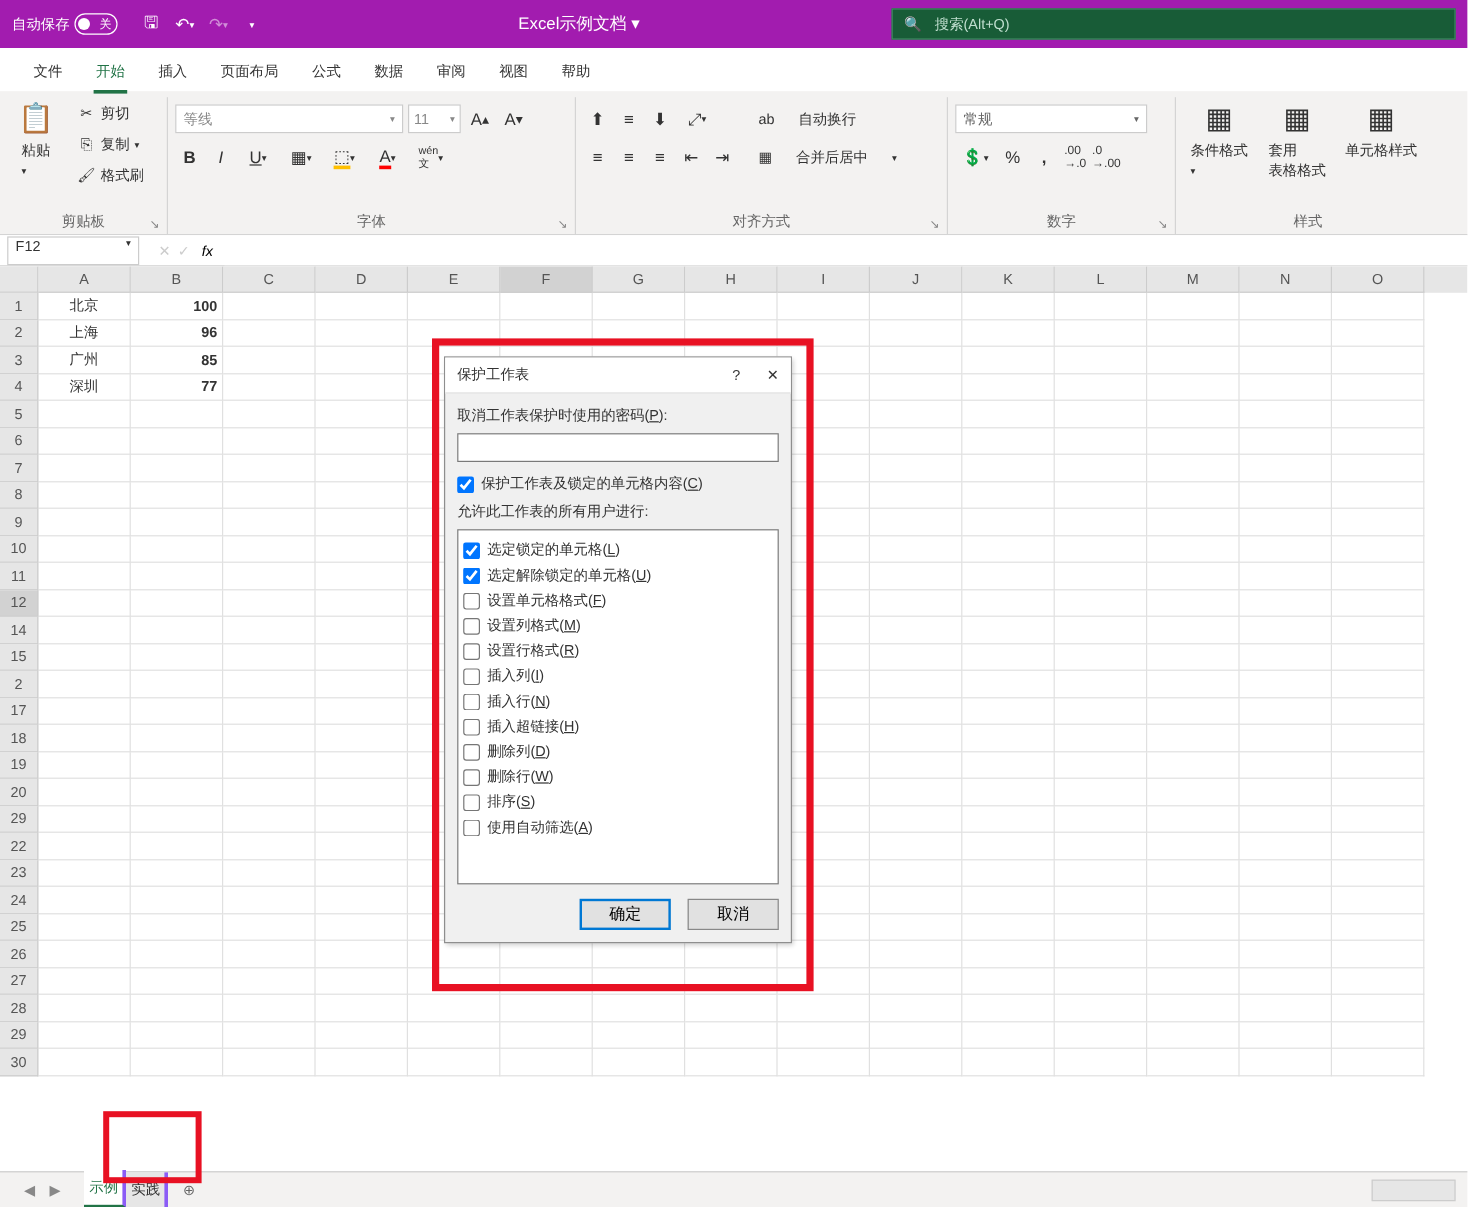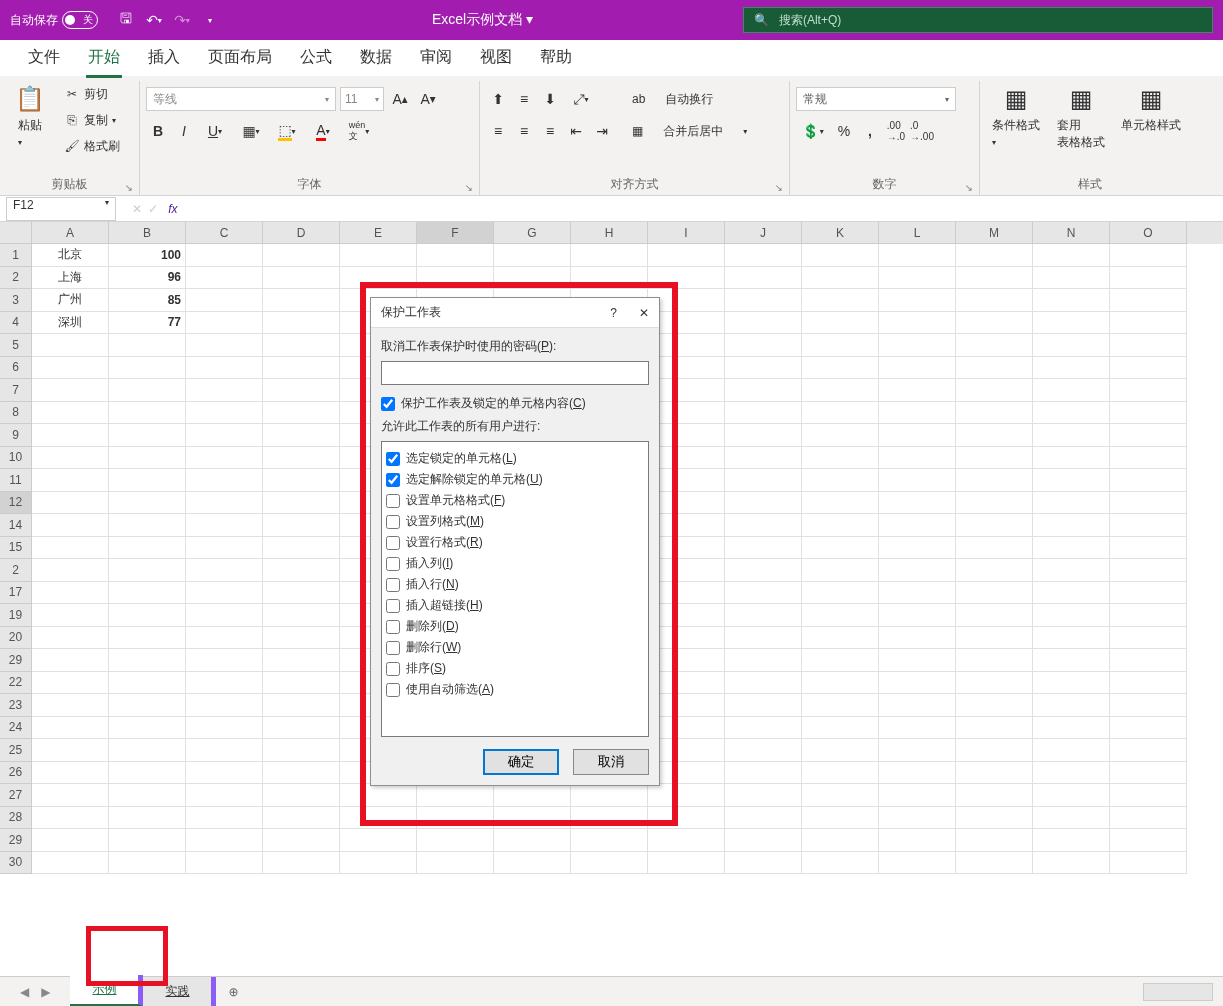--- a/index.html
+++ b/index.html
@@ -12,21 +12,21 @@
 .toggle { width: 36px; height: 18px; border: 1px solid #fff; border-radius: 10px; display: flex; align-items: center; justify-content: flex-end; padding: 0 4px 0 2px; font-size: 10px; position: relative; }
 .toggle::before { content: ''; width: 10px; height: 10px; background: #fff; border-radius: 50%; position: absolute; left: 2px; }
 .tb-icon { width: 24px; height: 24px; display: flex; align-items: center; justify-content: center; cursor: pointer; font-size: 14px; }
 .tb-sep { margin: 0 4px; }
 .title-center { flex: 1; text-align: center; font-size: 14px; }
 .title-search { width: 470px; height: 26px; background: #185c37; border: 1px solid #3d8a5f; display: flex; align-items: center; padding: 0 10px; margin-right: 10px; color: #c0dfcf; }
 .title-search .search-icon { margin-right: 10px; }
 
 
 .ribbon-tabs { height: 36px; background: #fff; display: flex; align-items: flex-end; padding-left: 14px; border-bottom: none; }
-.ribbon-tab { padding: 8px 14px; font-size: 16px; cursor: pointer; }
+.ribbon-tab { padding: 8px 14px; font-size: 12px; cursor: pointer; }
 .ribbon-tab.active { color: #217346; position: relative; font-weight: 500; }
 .ribbon-tab.active::after { content: ''; position: absolute; bottom: -2px; left: 12px; right: 12px; height: 3px; background: #217346; }
 
 
 .ribbon { height: 120px; background: #f3f2f1; border-bottom: 1px solid #d4d4d4; display: flex; padding-top:5px;}
 .ribbon-group { border-right: 1px solid #d4d4d4; display: flex; flex-direction: column; padding: 0 6px; }
 .group-body { flex: 1; display: flex; align-items: flex-start; gap: 6px; padding-top: 2px; }
 .group-label { height: 22px; display: flex; align-items: center; justify-content: center; font-size: 12px; color: #666; position: relative; }
 .group-launcher { position: absolute; right: 0; bottom: 2px; font-size: 10px; color: #888; cursor: pointer; }
 .big-btn { display: flex; flex-direction: column; align-items: center; width: 48px; cursor: pointer; }
@@ -41,21 +41,21 @@
 .icon-row { display: flex; gap: 2px; }
 .icon-btn { width: 24px; height: 24px; display: flex; align-items: center; justify-content: center; cursor: pointer; font-size: 14px; }
 .icon-btn.wide { width: 34px; }
 .number-select { width: 160px; height: 24px; border: 1px solid #ccc; background: #fff; display: flex; align-items: center; padding: 0 6px; justify-content: space-between; color: #666;}
 .merge-btn { display: flex; align-items: center; gap: 20px; padding: 0 6px; height:24px; cursor:pointer;}
 
 
 .formula-bar { height: 26px; border-bottom: 1px solid #d4d4d4; display: flex; align-items: center; background: #fff; }
 .name-box { width: 110px; height: 24px; border: 1px solid #ccc; margin: 0 6px; display: flex; align-items: flex-start; padding: 0 6px; justify-content: space-between; }
 .fx-btns { display: flex; gap: 6px; padding: 0 10px; color: #ccc; }
-.fx-label { font-style: italic; color: #4c1d95; padding-right: 10px; }
+.fx-label { font-style: italic; color: #000000; padding-right: 10px; }
 .formula-input { flex: 1; height: 24px; border: none; padding: 0 6px; }
 
 
 .grid-wrap { position: absolute; top: 222px; left: 0; right: 0; bottom: 30px; overflow: hidden; }
 .col-headers { display: flex; height: 22px; background: #e6e6e6; }
 .corner { width: 32px; border-right: 1px solid #ccc; border-bottom: 1px solid #ccc; background: #e6e6e6; }
 .col-h { flex: 0 0 77px; border-right: 1px solid #ccc; border-bottom: 1px solid #ccc; display: flex; align-items: center; justify-content: center; color: #555; background: #e6e6e6;}
 .col-h.sel { background: #d2d2d2; }
 .rows { }
 .row { display: flex; height: 22.5px; }
@@ -63,21 +63,21 @@
 .row-h.sel { background: #d2d2d2; }
 .cell { flex: 0 0 77px; border-right: 1px solid #e0e0e0; border-bottom: 1px solid #e0e0e0; padding: 0 4px; display: flex; align-items: center; }
 .cell.center { justify-content: center; font-weight: normal;}
 .cell.right { justify-content: flex-end; font-weight: bold;}
 .cell.selected { outline: 2px solid #217346; outline-offset: -1px; }
 
 
 .sheet-bar { position: absolute; bottom: 0; left: 0; right: 0; height: 30px; background: #f3f2f1; border-top: 1px solid #ccc; display: flex; align-items: center; }
 .sheet-nav { display: flex; gap: 12px; padding: 0 20px; color: #888; }
 .sheet-tabs { display: flex; align-items: flex-end; height: 100%; }
-.sheet-tab { padding: 6px 22px; border-right: 5px solid #8b5cf6; cursor: pointer; background: #e6e6e6; text-decoration: underline;}
+.sheet-tab { padding: 6px 4px; border-right: 3px solid #8b5cf6; cursor: pointer; background: #e6e6e6;}
 .sheet-tab.active { background: #fff; color: #217346; border-bottom: 2px solid #217346; }
 .sheet-add { padding: 6px 12px; cursor: pointer; color: #666; }
 .hscroll { margin-left: auto; width: 70px; height: 18px; background: #e6e6e6; border: 1px solid #ccc; margin-right: 10px;}
 
 
 .redbox1 { position: absolute; border: 6px solid #e81123; pointer-events: none; z-index: 50; }
 .redbox2 { position: absolute; border: 5px solid #e81123; pointer-events: none; z-index: 50; }
 
 
 .dialog { position: absolute; width: 290px; background: #f0f0f0; border: 1px solid #8e8e8e; box-shadow: 2px 2px 4px rgba(0,0,0,0.2); font-size: 12px; z-index: 40;}
@@ -604,20 +604,38 @@
         <div class="cell"></div>
         <div class="cell"></div>
         <div class="cell"></div>
         <div class="cell"></div>
         <div class="cell"></div>
         <div class="cell"></div>
         <div class="cell"></div>
         <div class="cell"></div>
       </div>
       <div class="row">
+        <div class="row-h">18</div>
+        <div class="cell"></div>
+        <div class="cell"></div>
+        <div class="cell"></div>
+        <div class="cell"></div>
+        <div class="cell"></div>
+        <div class="cell"></div>
+        <div class="cell"></div>
+        <div class="cell"></div>
+        <div class="cell"></div>
+        <div class="cell"></div>
+        <div class="cell"></div>
+        <div class="cell"></div>
+        <div class="cell"></div>
+        <div class="cell"></div>
+        <div class="cell"></div>
+      </div>
+      <div class="row">
         <div class="row-h">19</div>
         <div class="cell"></div>
         <div class="cell"></div>
         <div class="cell"></div>
         <div class="cell"></div>
         <div class="cell"></div>
         <div class="cell"></div>
         <div class="cell"></div>
         <div class="cell"></div>
         <div class="cell"></div>

